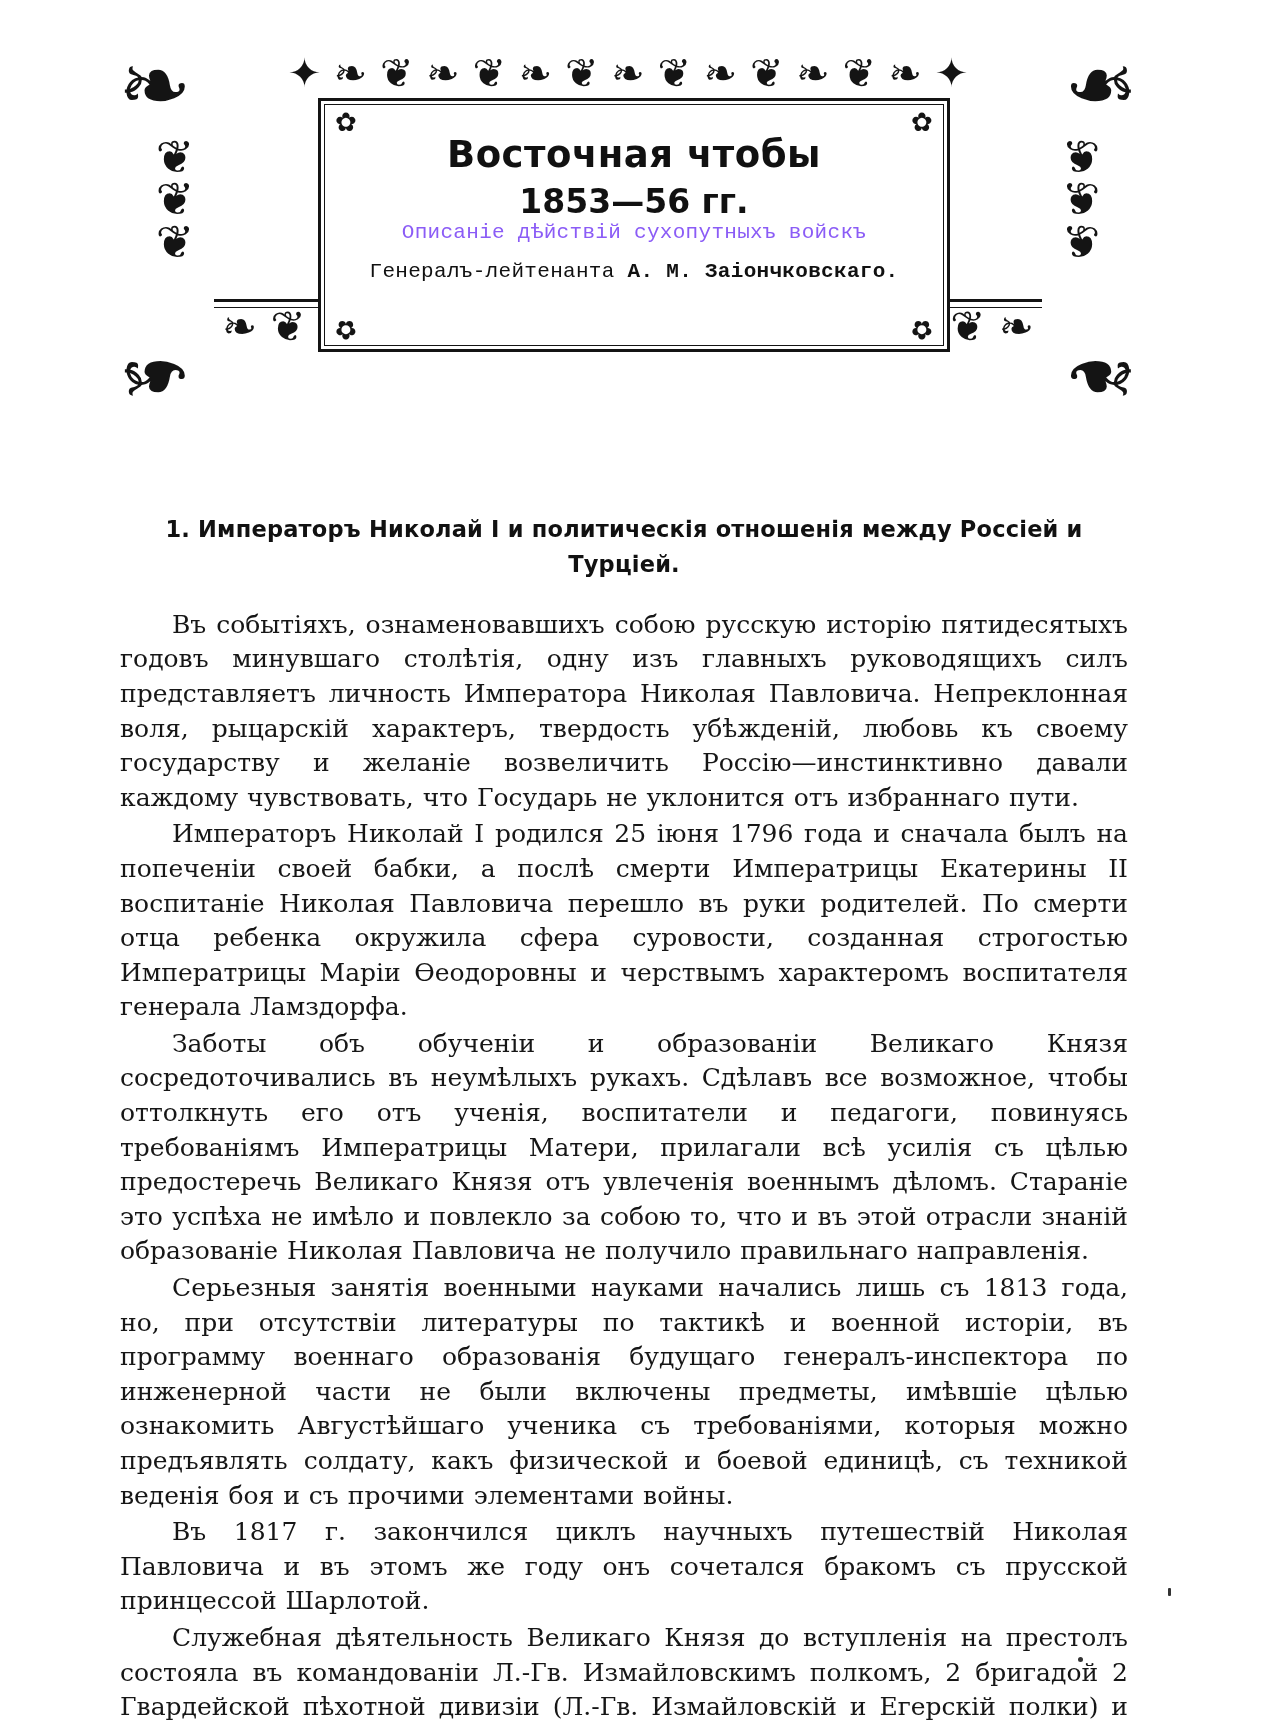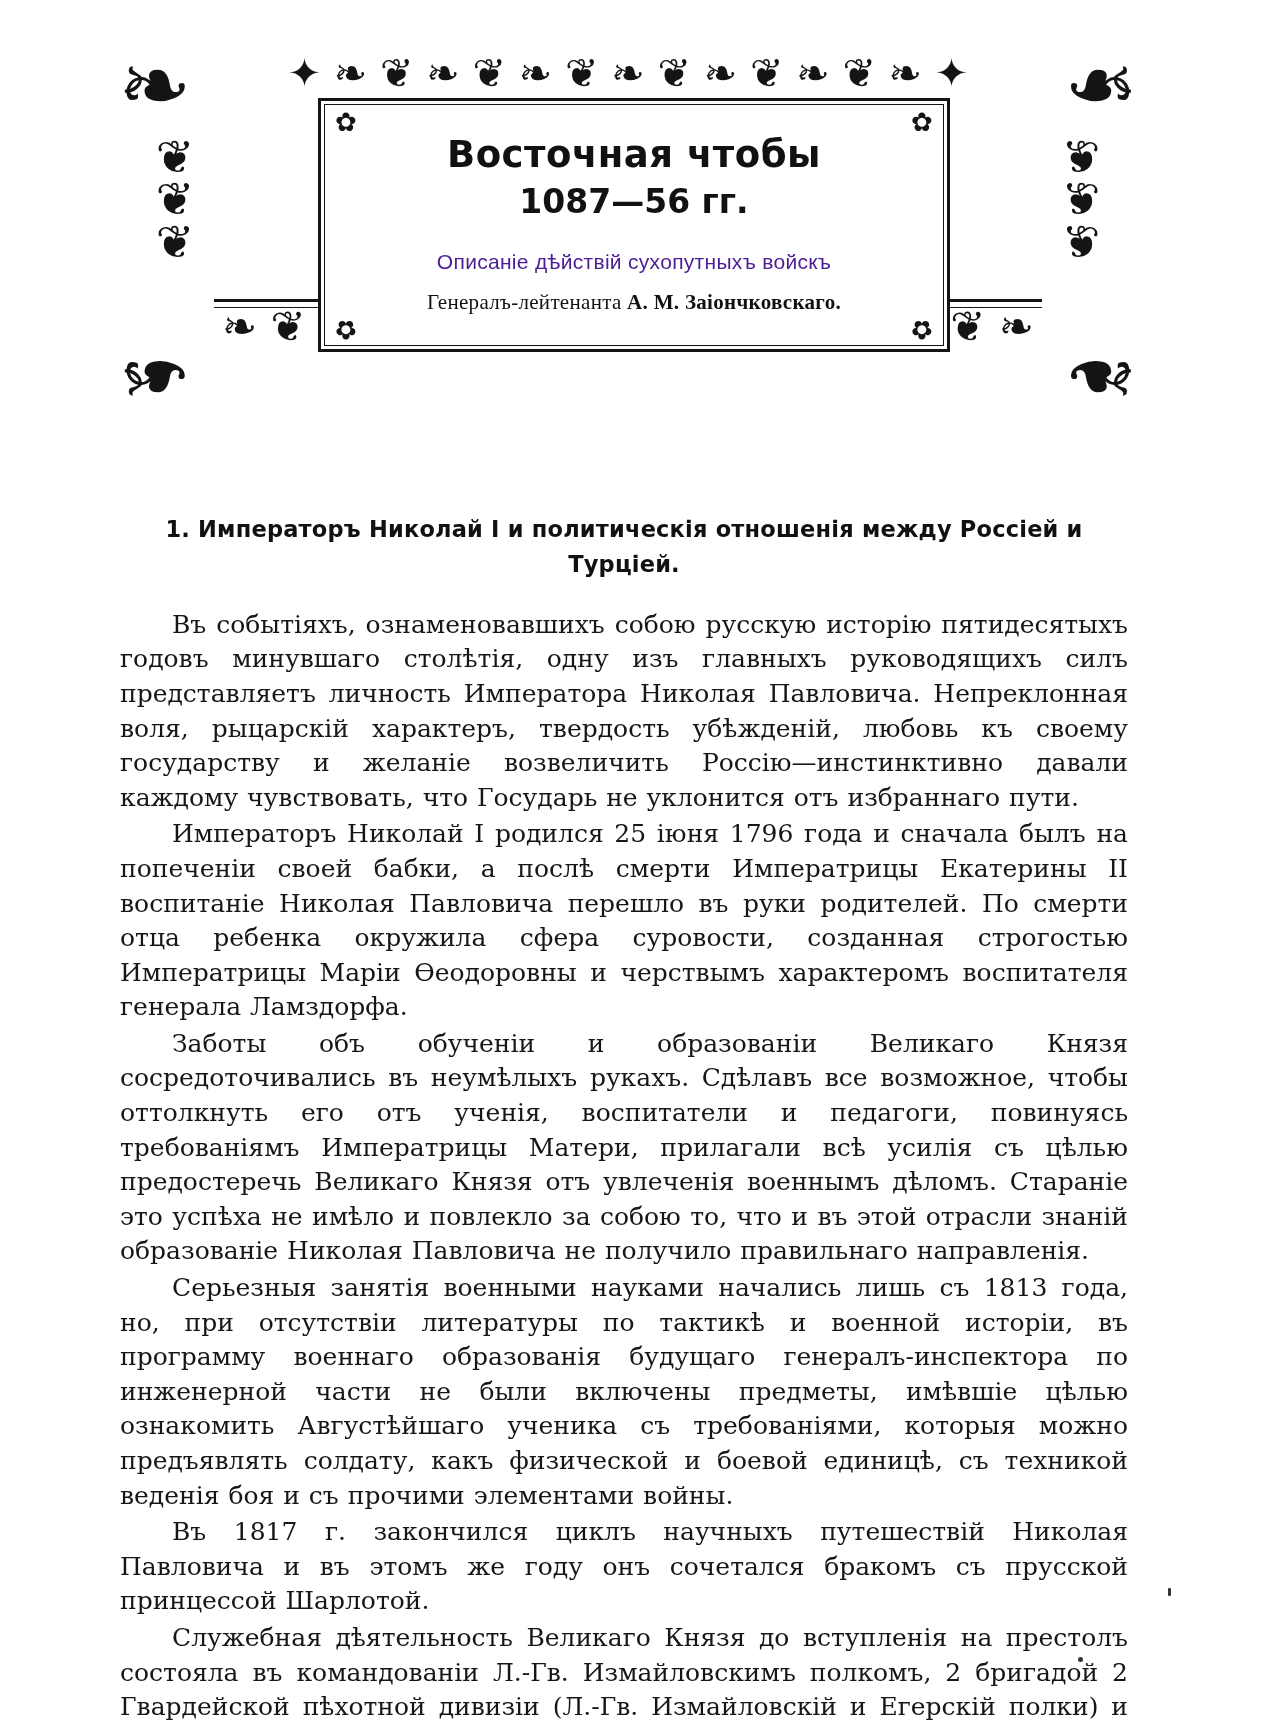--- a/index.html
+++ b/index.html
@@ -117,28 +117,28 @@
     color: #111;
   }
   .title-years {
     font-family: "DejaVu Sans", sans-serif;
     font-size: 33px;
     font-weight: 700;
     margin-top: 6px;
     color: #111;
   }
   .title-sub1 {
-    font-family: Liberation Sans, sans-serif;
+    font-family: Liberation Mono, monospace;
     font-size: 21px;
-    margin-top: 29px;
-    color: #4c1d95;
+    margin-top: 0;
+    color: #8b5cf6;
     letter-spacing: 0.3px;
   }
   .title-sub2 {
-    font-family: Liberation Serif, serif;
+    font-family: Liberation Mono, monospace;
     font-size: 21px;
     margin-top: 16px;
     color: #111;
     letter-spacing: 0.3px;
   }
   .title-sub2 b { font-weight: 700; }
   .tb-flourish {
     position: absolute;
     font-size: 26px;
     color: #141414;
@@ -219,21 +219,21 @@
     </div>
 
     <div class="title-box">
       <div class="title-box-inner">
         <span class="tb-flourish tb-f-tl">✿</span>
         <span class="tb-flourish tb-f-tr">✿</span>
         <span class="tb-flourish tb-f-bl">✿</span>
         <span class="tb-flourish tb-f-br">✿</span>
 
         <div class="title-main">Восточная чтобы</div>
-        <div class="title-years">1087—56 гг.</div>
+        <div class="title-years">1853—56 гг.</div>
         <div class="title-sub1">Описаніе дѣйствій сухопутныхъ войскъ</div>
         <div class="title-sub2"><span>Генералъ-лейтенанта </span><b>А. М. Заіончковскаго.</b></div>
       </div>
     </div>
   </div>
 
   <div class="article">
     <h1 class="section-title">1. Императоръ Николай I и политическія отношенія между Россіей и Турціей.</h1>
 
     <p class="para">Въ событіяхъ, ознаменовавшихъ собою русскую исторію пятидесятыхъ годовъ минувшаго столѣтія, одну изъ главныхъ руководящихъ силъ представляетъ личность Императора Николая Павловича. Непреклонная воля, рыцарскій характеръ, твердость убѣжденій, любовь къ своему государству и желаніе возвеличить Россію—инстинктивно давали каждому чувствовать, что Государь не уклонится отъ избраннаго пути.</p>

